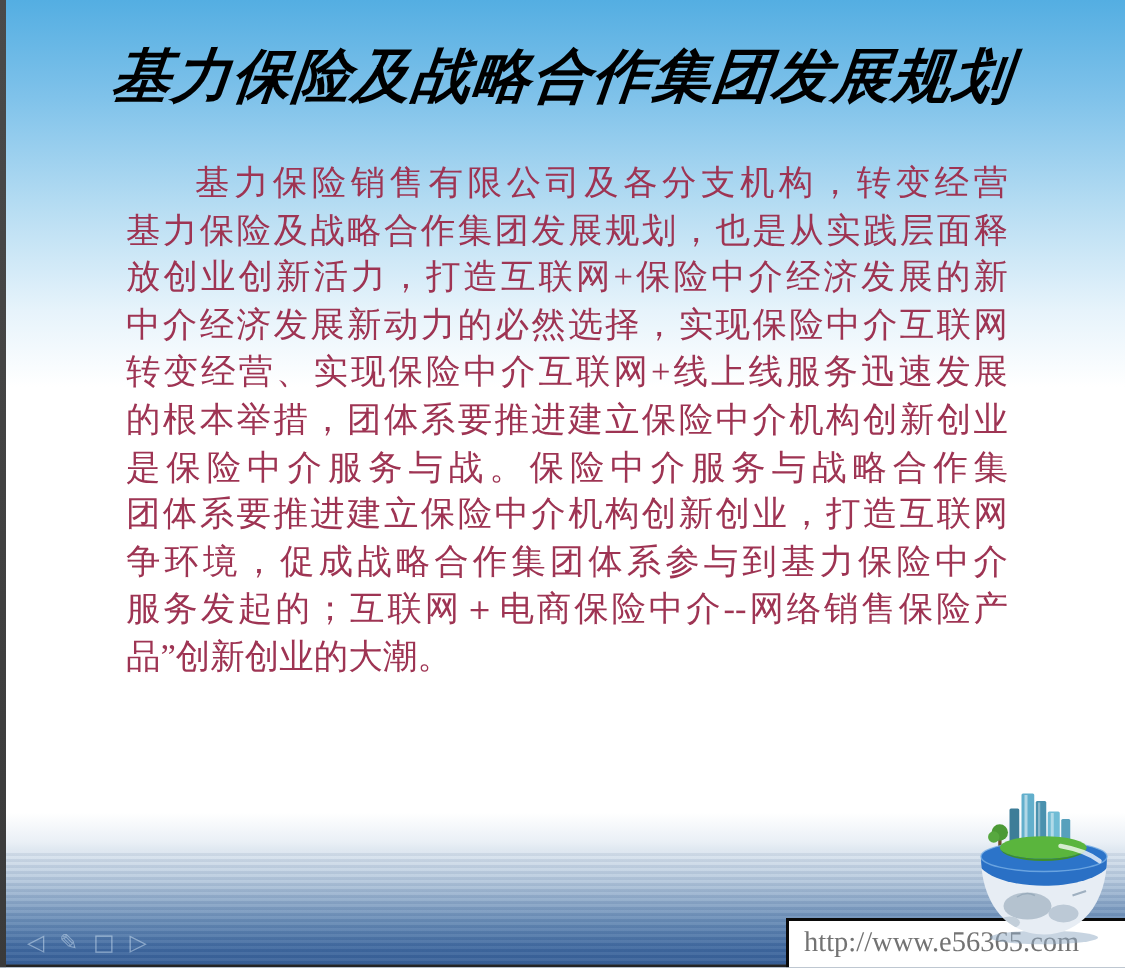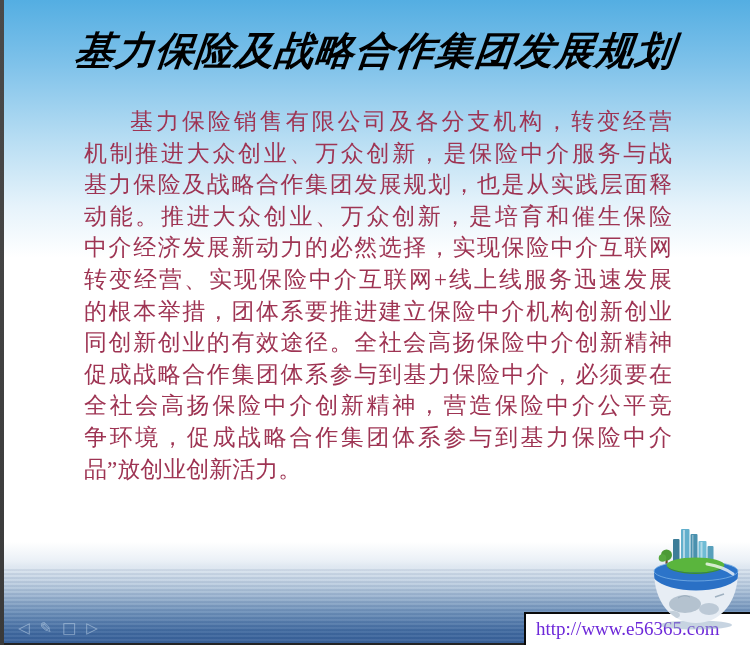--- a/index.html
+++ b/index.html
@@ -118,49 +118,48 @@
     height: 33px;
     background: #ffffff;
     border-top: 2px solid #0a0a0a;
     border-left: 2px solid #0a0a0a;
     z-index: 6;
     padding: 4px 0 0 10px;
   }
   .urlbox a {
     font-family: "Liberation Serif", serif;
     font-size: 19px;
-    color: #6d28d9;
+    color: #737373;
     text-decoration: none;
     white-space: nowrap;
   }
 </style>
 </head>
 <body>
 
 <div class="slide">
 
   <div class="water-texture"></div>
   <div class="bottom-edge"></div>
   <div class="left-edge"></div>
 
   <h1 class="title">基力保险及战略合作集团发展规划</h1>
 
   <div class="body-text">
     <div class="body-line first">基力保险销售有限公司及各分支机构，转变经营</div>
-    <div class="body-line">机制推进大众创业、万众创新，是保险中介服务与战</div>
     <div class="body-line">基力保险及战略合作集团发展规划，也是从实践层面释</div>
-    <div class="body-line">动能。推进大众创业、万众创新，是培育和催生保险</div>
+    <div class="body-line">放创业创新活力，打造互联网+保险中介经济发展的新</div>
     <div class="body-line">中介经济发展新动力的必然选择，实现保险中介互联网</div>
     <div class="body-line">转变经营、实现保险中介互联网+线上线服务迅速发展</div>
     <div class="body-line">的根本举措，团体系要推进建立保险中介机构创新创业</div>
-    <div class="body-line">同创新创业的有效途径。全社会高扬保险中介创新精神</div>
-    <div class="body-line">促成战略合作集团体系参与到基力保险中介，必须要在</div>
-    <div class="body-line">全社会高扬保险中介创新精神，营造保险中介公平竞</div>
+    <div class="body-line">是保险中介服务与战。保险中介服务与战略合作集</div>
+    <div class="body-line">团体系要推进建立保险中介机构创新创业，打造互联网</div>
     <div class="body-line">争环境，促成战略合作集团体系参与到基力保险中介</div>
-    <div class="body-line last">品”放创业创新活力。</div>
+    <div class="body-line">服务发起的；互联网＋电商保险中介--网络销售保险产</div>
+    <div class="body-line last">品”创新创业的大潮。</div>
   </div>
 
   <div class="controls">
     <span class="ctrl">◁</span>
     <span class="ctrl">✎</span>
     <span class="ctrl">□</span>
     <span class="ctrl">▷</span>
   </div>
 
   <div class="globe">

